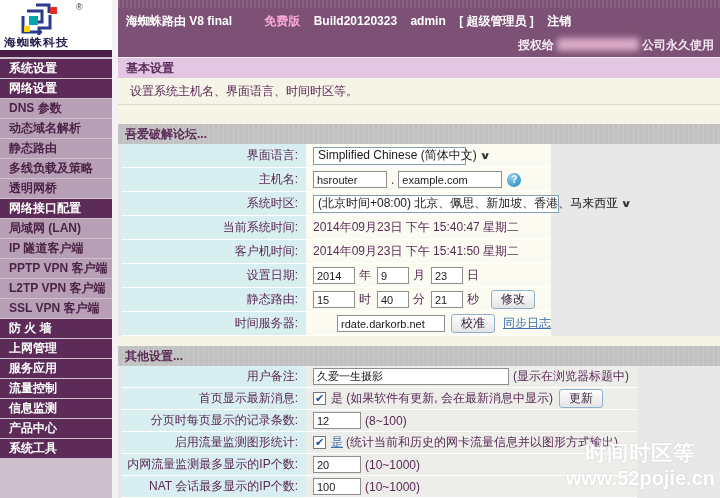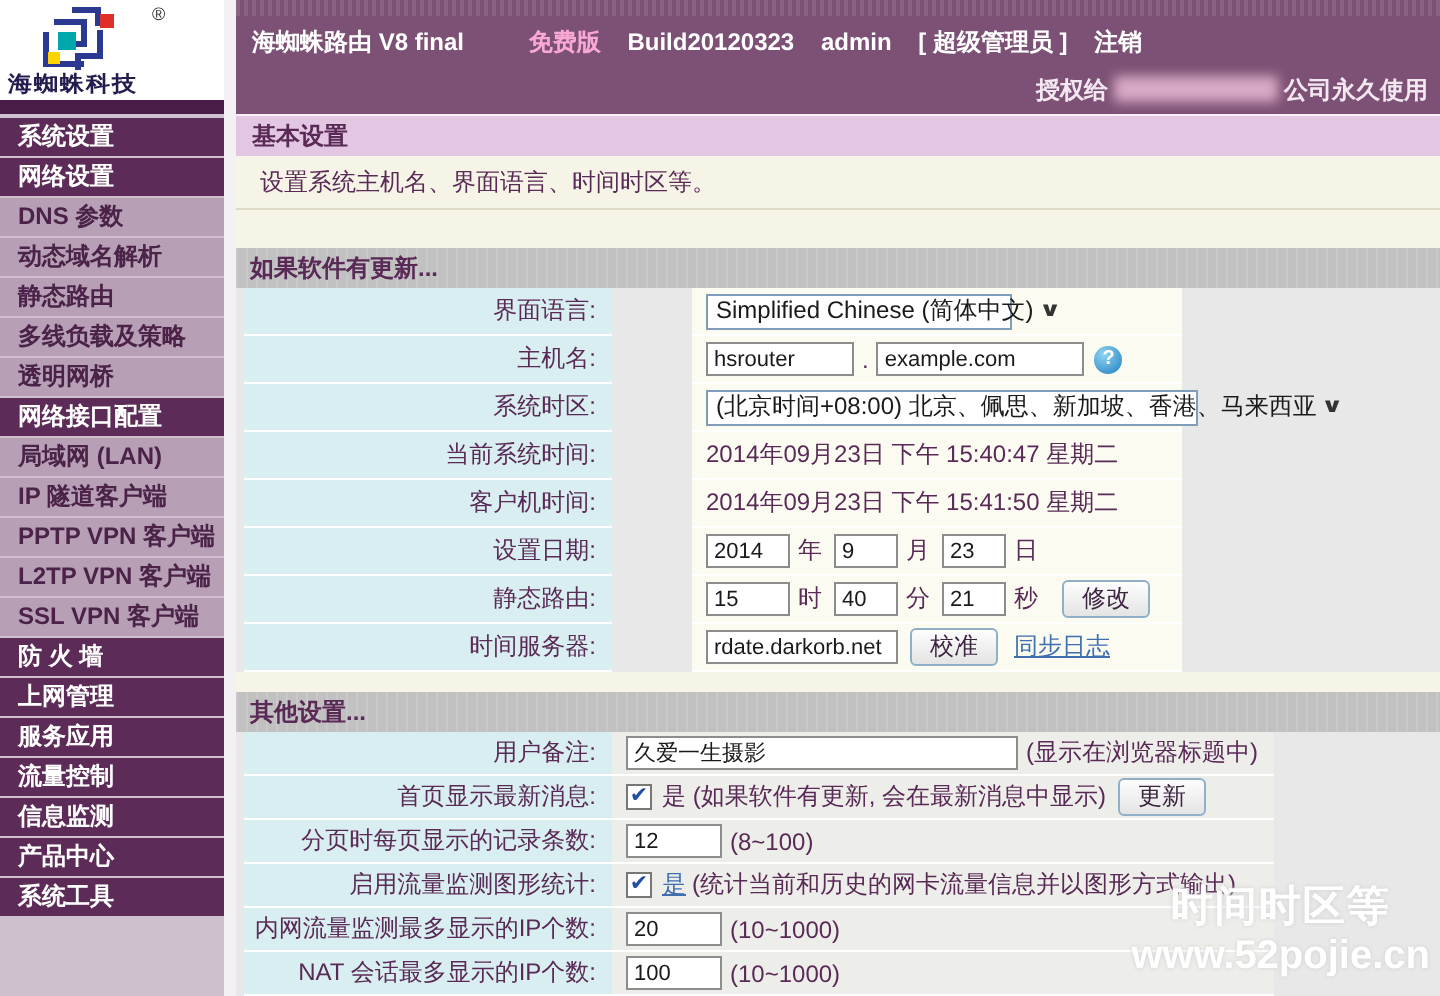--- a/index.html
+++ b/index.html
@@ -44,30 +44,30 @@
   .gap-cream2 { height:10px; background:#f5f4e7; }
   .section-bar { height:20px; line-height:20px; padding-left:7px; font-weight:bold; background:#c2c1c1;
       background-image:repeating-linear-gradient(90deg, rgba(255,255,255,.12) 0 1px, rgba(255,255,255,0) 1px 5px); }
 
   .tbl { margin-left:4px; }
   .row { display:flex; }
   .cell-label { width:184px; flex:0 0 184px; text-align:right; padding-right:8px;
                 background:#d9eef0; border-bottom:1px solid #ffffff; }
   .cell-field { display:flex; align-items:center; border-bottom:1px solid #ffffff; padding-left:7px;
                 white-space:nowrap; }
-  .tbl1 .row { height:24px;gap:40px; }
+  .tbl1 .row { height:24px; }
   .tbl1 .cell-label { line-height:23px; }
   .tbl1 .cell-field { width:245px; flex:0 0 245px; background:#fbfbf2; }
   .tbl2 .row { height:22px; }
   .tbl2 .cell-label { line-height:21px; }
   .tbl2 .cell-field { width:331px; flex:0 0 331px; background:#ededea; }
 
   .txt { height:17px; border:1px solid #8d8d8d; background:#fff; font-family:inherit; font-size:11px;
          color:#1a1a1a; padding:0 3px; }
-  .w40{width:42px;} .w30{width:32px;} .w72{width:74px;} .w103{width:104px;} .w105{width:96px;}
+  .w40{width:42px;} .w30{width:32px;} .w72{width:74px;} .w103{width:104px;} .w105{width:108px;margin-left:24px;}
   .w195{width:196px;} .w50{width:48px;}
   .sep, .unit { margin:0 4px; }
   .unit { margin-right:6px; }
 
   .select { display:inline-flex; align-items:center; justify-content:space-between; height:18px;
             border:1px solid #7f9db9; background:#ffffff; color:#1a1a1a; padding:0 2px 0 4px; cursor:pointer; }
   .sel-lang { width:153px; } .sel-tz { width:246px; }
   .dd-arrow { font-size:10px; font-weight:bold; color:#333; margin-left:4px; transform:scaleX(1.4); }
 
   .btn { height:19px; margin-left:6px; padding:0 9px; border:1px solid #8fb0c8; border-radius:3px;
@@ -150,21 +150,21 @@
       <div class="license">
         <span>授权给</span><span class="blur-box"></span><span>公司永久使用</span>
       </div>
     </header>
 
     <main class="content">
       <div class="page-title">基本设置</div>
       <div class="page-desc">设置系统主机名、界面语言、时间时区等。</div>
       <div class="gap-cream"></div>
 
-      <div class="section-bar">如果软件有更新...</div>
+      <div class="section-bar">吾爱破解论坛...</div>
       <div class="tbl tbl1">
 
         <div class="row">
           <div class="cell-label">界面语言:</div>
           <div class="cell-field">
             <span class="select sel-lang">
               <span>Simplified Chinese (简体中文)</span>
               <span class="dd-arrow">∨</span>
             </span>
           </div>

